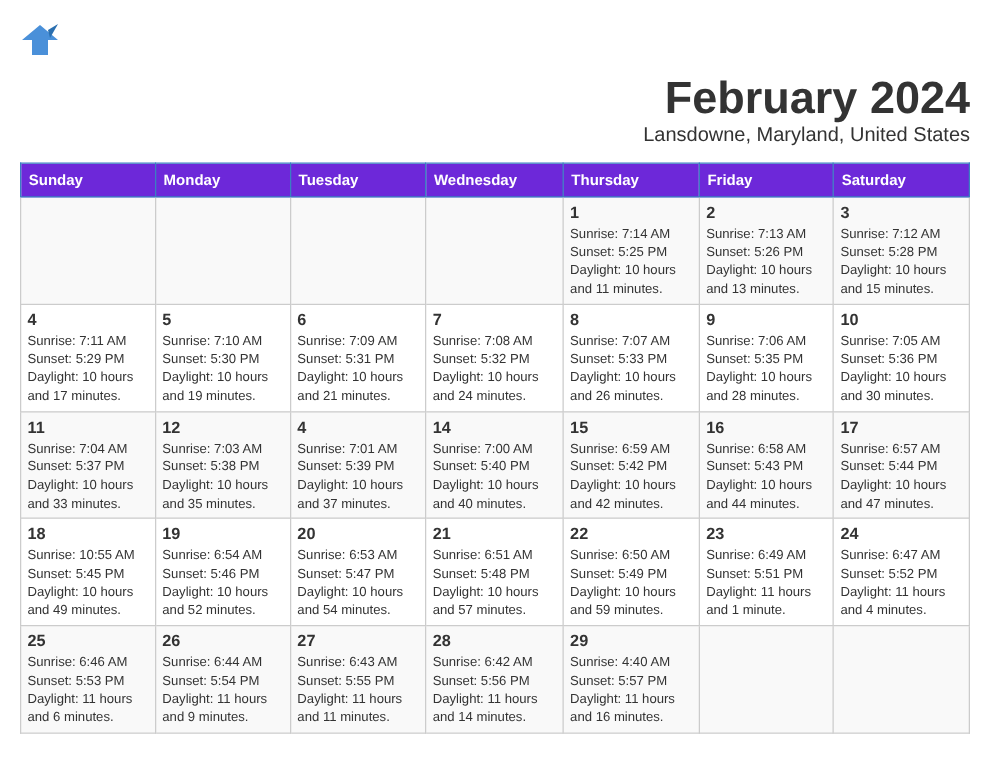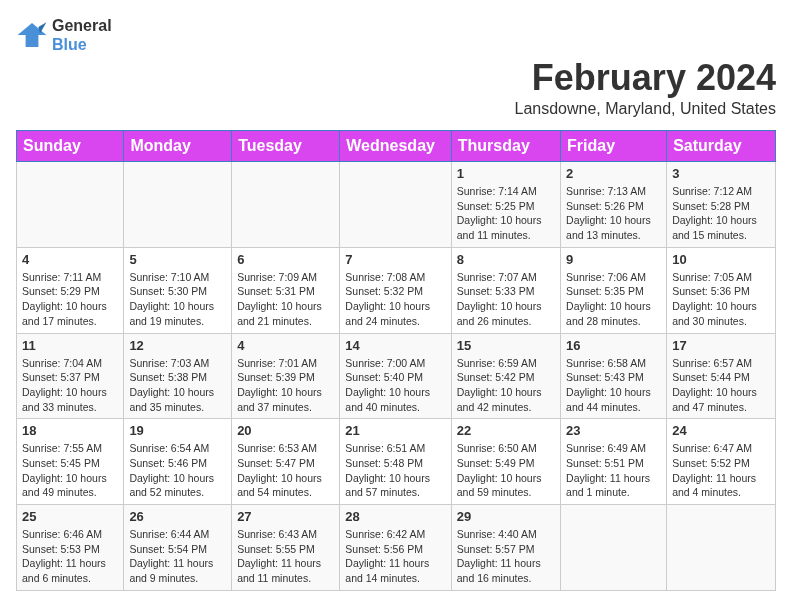--- a/index.html
+++ b/index.html
@@ -39,25 +39,25 @@
       font-size: 16px;
       color: #333;
       margin-top: 4px;
     }
     table {
       width: 100%;
       border-collapse: collapse;
       font-size: 11px;
     }
     thead tr th {
-      background: #d946ef;
+      background: #6d28d9;
       color: #fff;
       text-align: left;
       padding: 6px 6px;
-      font-size: 16px;
+      font-size: 12px;
       font-weight: bold;
       border: 1px solid #3a7fc1;
     }
     tbody tr td {
       border: 1px solid #ccc;
       vertical-align: top;
       padding: 4px 5px;
       width: 113px;
       min-height: 80px;
       background: #fff;
@@ -86,24 +86,20 @@
   </style>
 </head>
 <body>
 
 <div class="header">
   <div class="logo">
     <svg class="logo-bird" viewBox="0 0 40 40" xmlns="http://www.w3.org/2000/svg">
       <polygon points="20,5 38,20 28,20 28,35 12,35 12,20 2,20" fill="#4a90d9"></polygon>
       <polygon points="28,10 38,4 30,18" fill="#2a6fb0"></polygon>
     </svg>
-    <div style="display:flex;flex-direction:column;">
-      <span style="font-size:16px;font-weight:bold;color:#333;line-height:1.2;">General</span>
-      <span style="font-size:16px;font-weight:bold;color:#4a90d9;line-height:1.2;">Blue</span>
-    </div>
   </div>
   <div class="title-block">
     <div class="month-title">February 2024</div>
     <div class="location">Lansdowne, Maryland, United States</div>
   </div>
 </div>
 
 <table>
   <thead>
     <tr id="weekday-header">
@@ -242,21 +238,21 @@
           <span class="day-num">17</span>
           <div class="day-info" style="white-space: pre-line;">Sunrise: 6:57 AM
 Sunset: 5:44 PM
 Daylight: 10 hours
 and 47 minutes.</div>
         </td>
       </tr>
       <tr>
         <td>
           <span class="day-num">18</span>
-          <div class="day-info" style="white-space: pre-line;">Sunrise: 7:55 AM
+          <div class="day-info" style="white-space: pre-line;">Sunrise: 10:55 AM
 Sunset: 5:45 PM
 Daylight: 10 hours
 and 49 minutes.</div>
         </td>
         <td>
           <span class="day-num">19</span>
           <div class="day-info" style="white-space: pre-line;">Sunrise: 6:54 AM
 Sunset: 5:46 PM
 Daylight: 10 hours
 and 52 minutes.</div>

